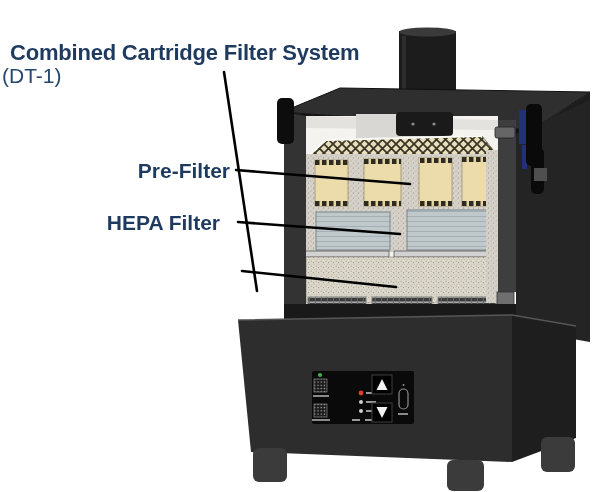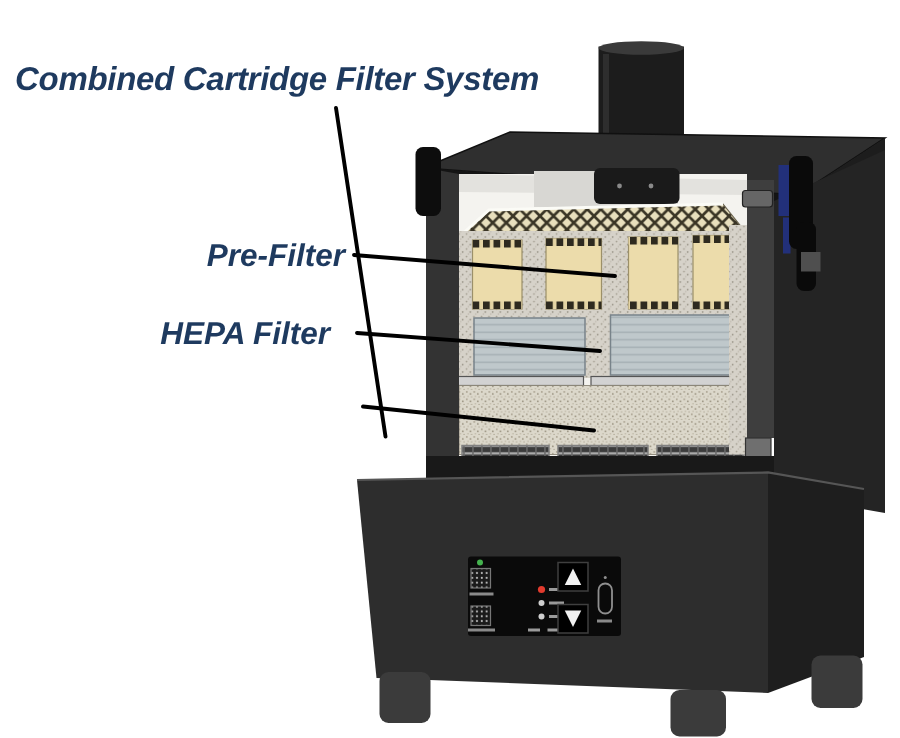--- a/index.html
+++ b/index.html
@@ -1,18 +1,18 @@
 <!DOCTYPE html>
 <html><head>
 <meta charset="utf-8">
 <style>
   html,body{margin:0;padding:0;}
   body{width:600px;height:492px;background:#ffffff;position:relative;overflow:hidden;
        font-family:"Liberation Sans", sans-serif;}
-  .stage{position:absolute;left:0;top:0;width:600px;height:492px;font-style:italic;}
+  .stage{position:absolute;left:0;top:0;width:600px;height:492px;}
   svg{position:absolute;left:0;top:0;}
   .lbl{position:absolute;color:#1e3a5f;font-weight:bold;white-space:nowrap;}
   .title-1{left:10px;top:40px;font-size:22px;letter-spacing:-0.2px;}
   .title-2{left:2px;top:64px;font-size:21px;font-weight:normal;color:#27486e;}
   .lbl-pre{right:370px;top:159px;font-size:21px;}
   .lbl-hepa{right:380px;top:211px;font-size:21px;}
   .lbl-carbon{left:2px;top:259px;font-size:21px;}
 </style>
 </head>
 <body>
@@ -191,15 +191,16 @@
 
     <g stroke="#000000" stroke-width="2.6" stroke-linecap="round">
       <line x1="224" y1="72" x2="257" y2="291"></line>
       <line x1="236" y1="170" x2="410" y2="184"></line>
       <line x1="238" y1="222" x2="400" y2="234"></line>
       <line x1="242" y1="271" x2="396" y2="287"></line>
     </g>
   </svg>
 
   <div class="lbl title-1">Combined Cartridge Filter System</div>
+  <div class="lbl title-2">(DT-1)</div>
   <div class="lbl lbl-hepa">HEPA Filter</div>
   <div class="lbl lbl-pre">Pre-Filter</div>
 </div>
 
 </body></html>

